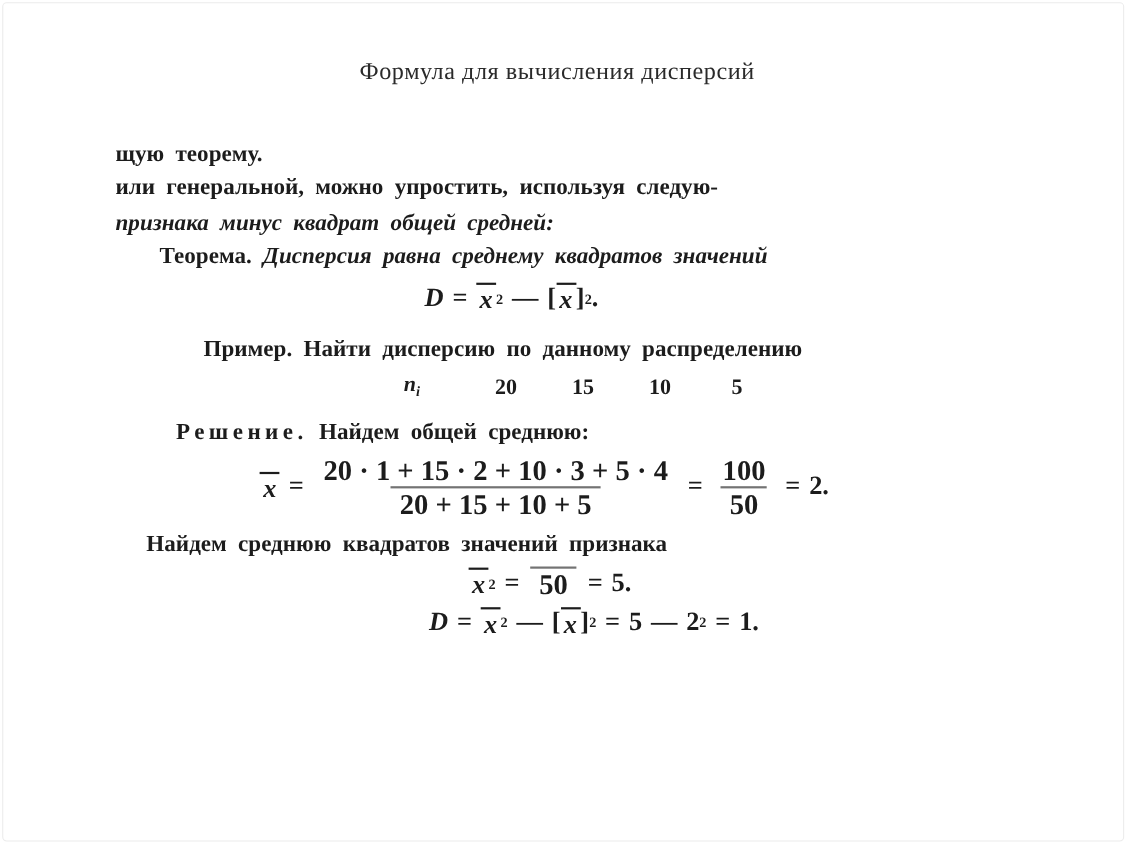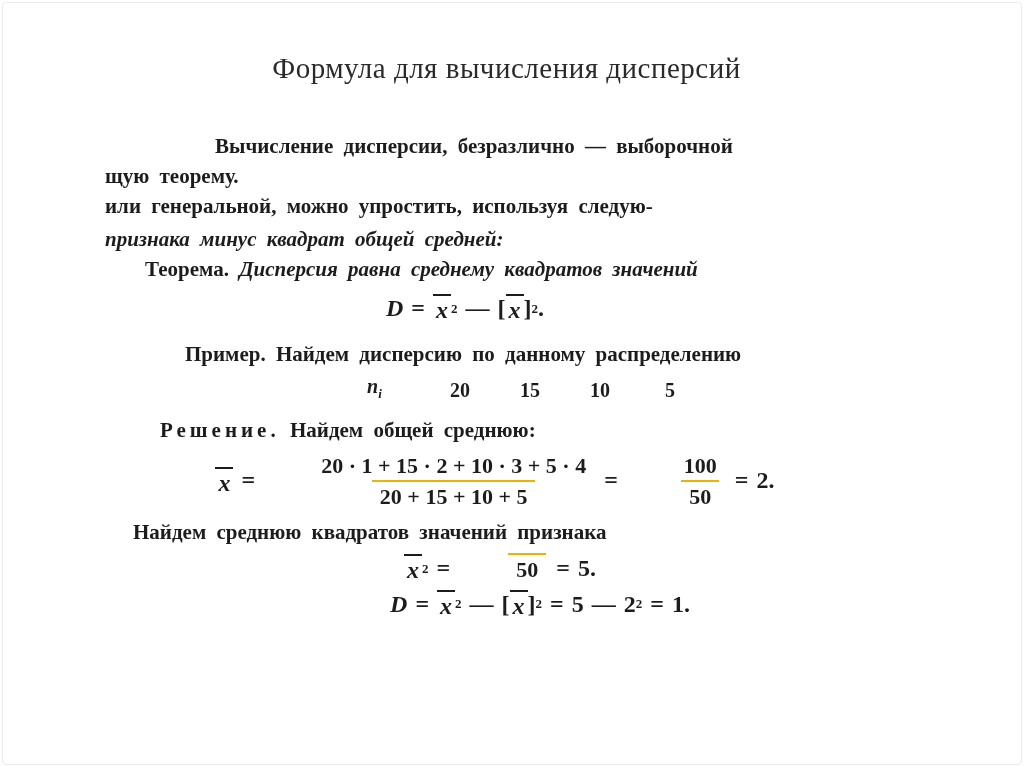--- a/index.html
+++ b/index.html
@@ -12,21 +12,21 @@
     box-sizing: border-box;
     overflow: hidden;
   }
   .slide-frame {
     position: absolute; inset: 2px;
     border: 1px solid #ececec;
     border-radius: 4px;
   }
   .slide-title {
     text-align: center;
-    font-size: 29px;
+    font-size: 22px;
     font-weight: normal;
     color: #2a2a2a;
     margin: 52px 11px 0 0;
     letter-spacing: 0.5px;
   }
   .content {
     width: 720px;
     margin: 46px 0 0 105px;
     font-weight: bold;           
     font-size: 21px;
@@ -53,22 +53,22 @@
     border-top: 2px solid #1c1c1c;
     padding: 2px 3px 0 3px;
     line-height: 1;
   }
   sup { font-size: 13px; }
   sub { font-size: 13px; }
   .frac {
     display: inline-flex; flex-direction: column; align-items: center;
     margin: 0 10px; vertical-align: middle;
   }
-  .frac .num, .frac .den { padding: 1px 8px; font-size: 22px; line-height: 27px; margin-left: 48px; }
-  .frac .den { border-top: 2px solid #eab308; }
+  .frac .num, .frac .den { padding: 1px 8px; font-size: 26px; line-height: 27px; }
+  .frac .den { border-top: 2px solid #737373; }
 
   
   .dist-table {
     border-collapse: collapse;
     margin: 4px 0 0 262px;
     font-size: 20px; font-weight: bold;
   }
   .dist-table td { text-align: center; width: 70px; padding: 1px 0; line-height: 24px; }
   .dist-table td.lbl { width: 58px; text-align: left; }
 
@@ -84,21 +84,20 @@
 </head>
 <body>
 
 <div class="slide-frame"></div>
 
 <h1 class="slide-title">Формула для вычисления дисперсий</h1>
 
 <div class="content">
 
   <div>
-    <div class="line indent-first">Вычисление дисперсии, безразлично — выборочной</div>
     <div class="line">щую теорему.</div>
     <div class="line">или генеральной, можно упростить, используя следую-</div>
   </div>
 
   <div class="mt3">
     <div class="line theorem-text">признака минус квадрат общей средней:</div>
     <div class="line indent-theorem">
       <span>Теорема.</span>
       <span class="theorem-text">Дисперсия равна среднему квадратов значений</span>
     </div>
@@ -116,21 +115,21 @@
     <span class="gap"></span>
     <span>[</span>
       <span class="bar"><span class="var">x</span></span>
       <span>]</span>
       <sup>2</sup>
       <span>.</span>
   </div>
 
   <div class="line indent-example mt16">
     <span>Пример.</span>
-    <span>Найдем дисперсию по данному распределению</span>
+    <span>Найти дисперсию по данному распределению</span>
   </div>
 
   <table class="dist-table">
     <tbody>
     <tr>
       <td class="lbl"><span class="var">n</span><sub class="var">i</sub></td>
       <td>20</td>
       <td>15</td>
       <td>10</td>
       <td>5</td>

